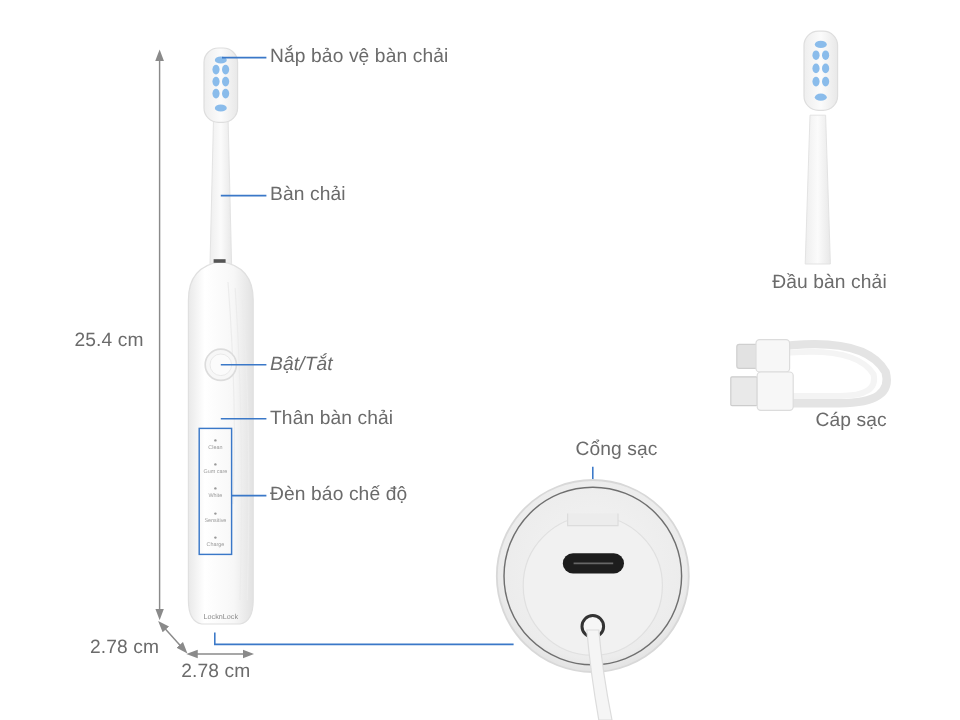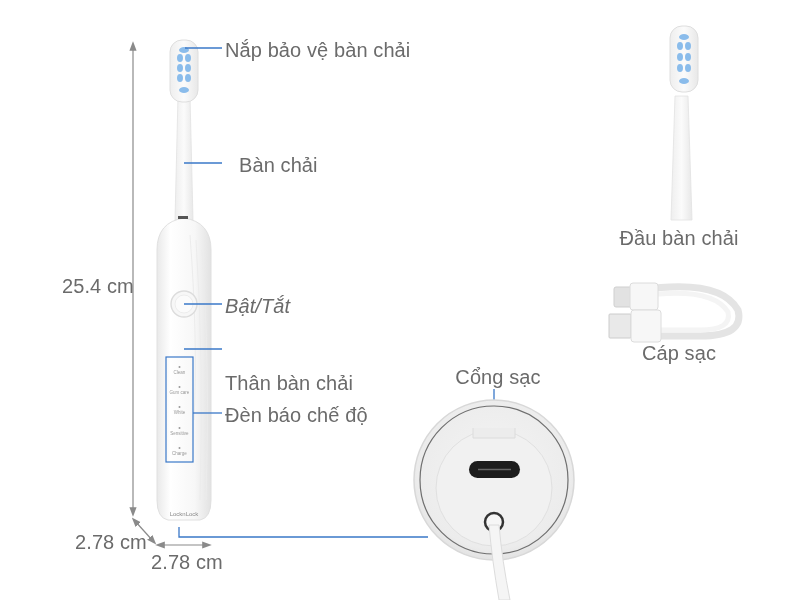--- a/index.html
+++ b/index.html
@@ -1,19 +1,19 @@
 <!DOCTYPE html>
 <html><head>
 <meta charset="utf-8">
 <style>
   html, body { margin:0; padding:0; background:#ffffff; }
   body { width:800px; height:600px; position:relative; overflow:hidden;
          font-family:"Liberation Sans", sans-serif; color:#666; }
-  .lbl { position:absolute; font-size:20px; color:#6b6b6b; white-space:nowrap; letter-spacing:0.1px; }
-  .lbl-c { text-align:center; }
+  .lbl { position:absolute; font-size:16px; color:#6b6b6b; white-space:nowrap; letter-spacing:0.1px; }
+  .lbl-c { text-align:right; }
   svg { position:absolute; left:0; top:0; }
 </style>
 </head>
 <body>
 
 <svg width="800" height="600" viewBox="0 0 800 600">
   <defs>
     <linearGradient id="bodyGrad" x1="0" x2="1" y1="0" y2="0">
       <stop offset="0" stop-color="#e9e9e9"></stop>
       <stop offset="0.25" stop-color="#ffffff"></stop>
@@ -125,23 +125,23 @@
     <path d="M640,290 Q720,278 738,310 Q745,336 700,336 L650,336" fill="none" stroke="#e4e4e4" stroke-width="7"></path>
     <path d="M640,296 Q712,286 728,312 Q732,330 700,330 L650,330" fill="none" stroke="#f4f4f4" stroke-width="5"></path>
     <rect x="614" y="287" width="18" height="20" rx="2" fill="#e2e2e2" stroke="#cfcfcf"></rect>
     <rect x="630" y="283" width="28" height="27" rx="3" fill="#f7f7f7" stroke="#dcdcdc"></rect>
     <rect x="609" y="314" width="22" height="24" rx="1" fill="#e9e9e9" stroke="#cccccc"></rect>
     <rect x="631" y="310" width="30" height="32" rx="3" fill="#f7f7f7" stroke="#dcdcdc"></rect>
   </g>
 </svg>
 
 <div class="lbl" style="left:225px; top:39px;">Nắp bảo vệ bàn chải</div>
-<div class="lbl" style="left:239px; top:154px;">Bàn chải</div>
+<div class="lbl" style="left:225px; top:154px;">Bàn chải</div>
 <div class="lbl" style="left:225px; top:295px;font-style:italic;">Bật/Tắt</div>
-<div class="lbl" style="left:225px; top:340px;margin-top:32px;">Thân bàn chải</div>
+<div class="lbl" style="left:225px; top:340px;">Thân bàn chải</div>
 <div class="lbl" style="left:225px; top:404px;">Đèn báo chế độ</div>
 <div class="lbl lbl-c" style="left:448px; top:366px; width:100px;">Cổng sạc</div>
 
 <div class="lbl lbl-c" style="left:619px; top:227px; width:120px;">Đầu bàn chải</div>
 <div class="lbl lbl-c" style="left:619px; top:342px; width:120px;">Cáp sạc</div>
 
 <div class="lbl" style="left:62px;  top:275px;">25.4 cm</div>
 <div class="lbl" style="left:75px;  top:531px;">2.78 cm</div>
 <div class="lbl" style="left:151px; top:551px;">2.78 cm</div>
 

